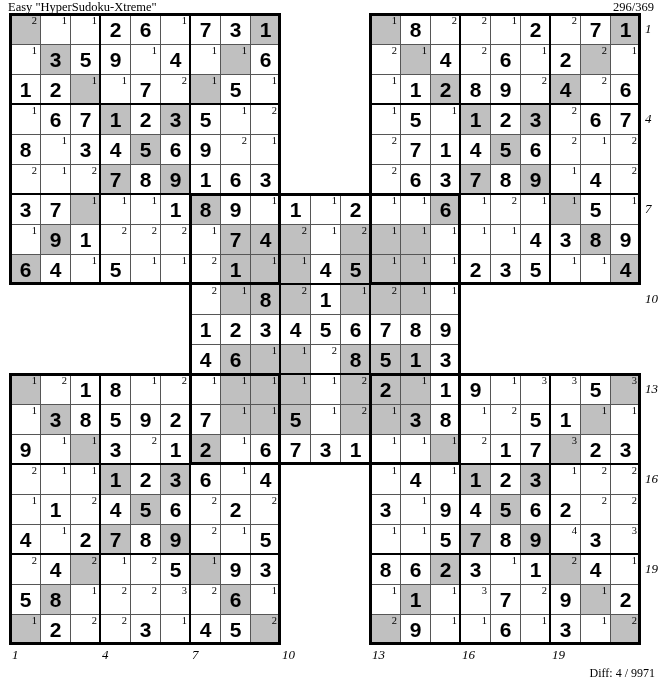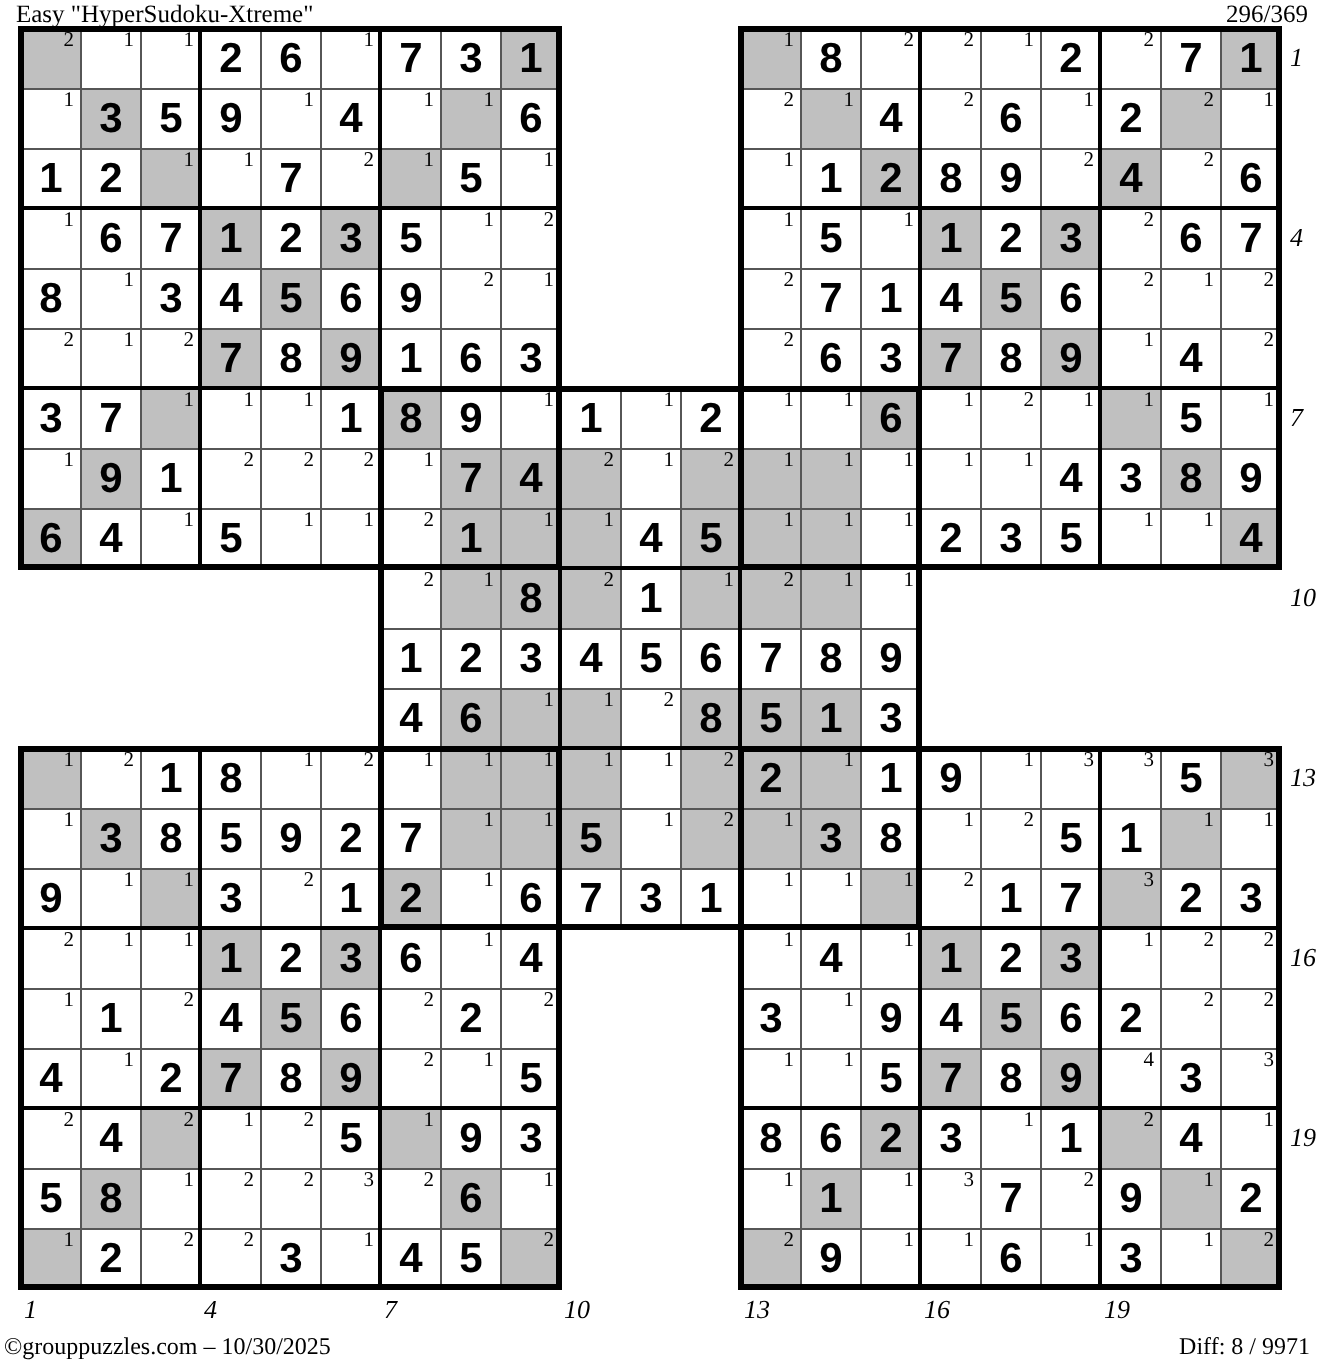--- a/index.html
+++ b/index.html
@@ -1155,22 +1155,21 @@
       <div class="gline" style="left: 89px; top: 360px; width: 2px; height: 270px;"></div>
       <div class="gline" style="left: 0px; top: 449px; width: 270px; height: 2px;"></div>
       <div class="gline" style="left: 179px; top: 360px; width: 2px; height: 270px;"></div>
       <div class="gline" style="left: 0px; top: 539px; width: 270px; height: 2px;"></div>
       <div class="gridbox" style="left: 359px; top: 359px; width: 272px; height: 272px;"></div>
       <div class="gline" style="left: 449px; top: 360px; width: 2px; height: 270px;"></div>
       <div class="gline" style="left: 360px; top: 449px; width: 270px; height: 2px;"></div>
       <div class="gline" style="left: 539px; top: 360px; width: 2px; height: 270px;"></div>
       <div class="gline" style="left: 360px; top: 539px; width: 270px; height: 2px;"></div>
     </div>
-  <span class="ftr-left">©grouppuzzles.com – 10/30/2025</span>
-  <span class="ftr-right">Diff: 8 / 9971</span>
+  <span class="ftr-right">Diff: 4 / 9971</span>
 <span class="rlabel" style="left: 645px; top: 21px;">1</span>
     <span class="rlabel" style="left: 645px; top: 111px;">4</span>
     <span class="rlabel" style="left: 645px; top: 201px;">7</span>
     <span class="rlabel" style="left: 645px; top: 291px;">10</span>
     <span class="rlabel" style="left: 645px; top: 381px;">13</span>
     <span class="rlabel" style="left: 645px; top: 471px;">16</span>
     <span class="rlabel" style="left: 645px; top: 561px;">19</span>
     <span class="clabel" style="left: 12px; top: 647px;">1</span>
     <span class="clabel" style="left: 102px; top: 647px;">4</span>
     <span class="clabel" style="left: 192px; top: 647px;">7</span>

